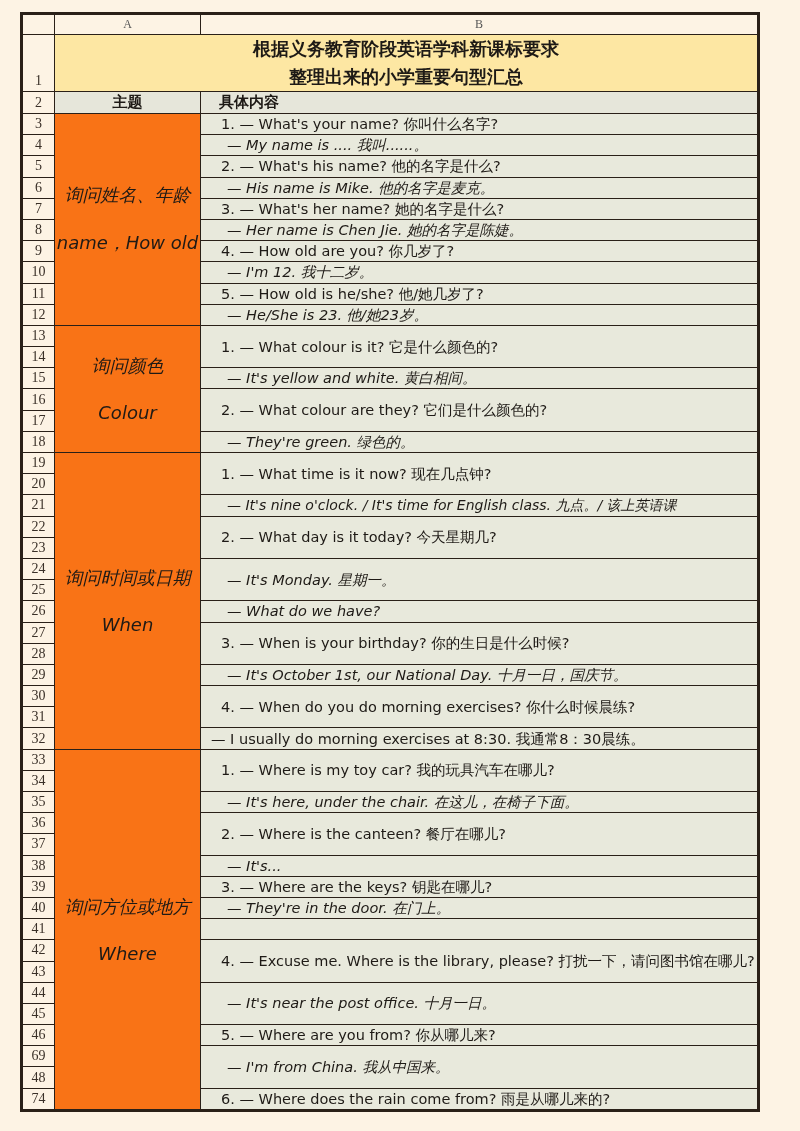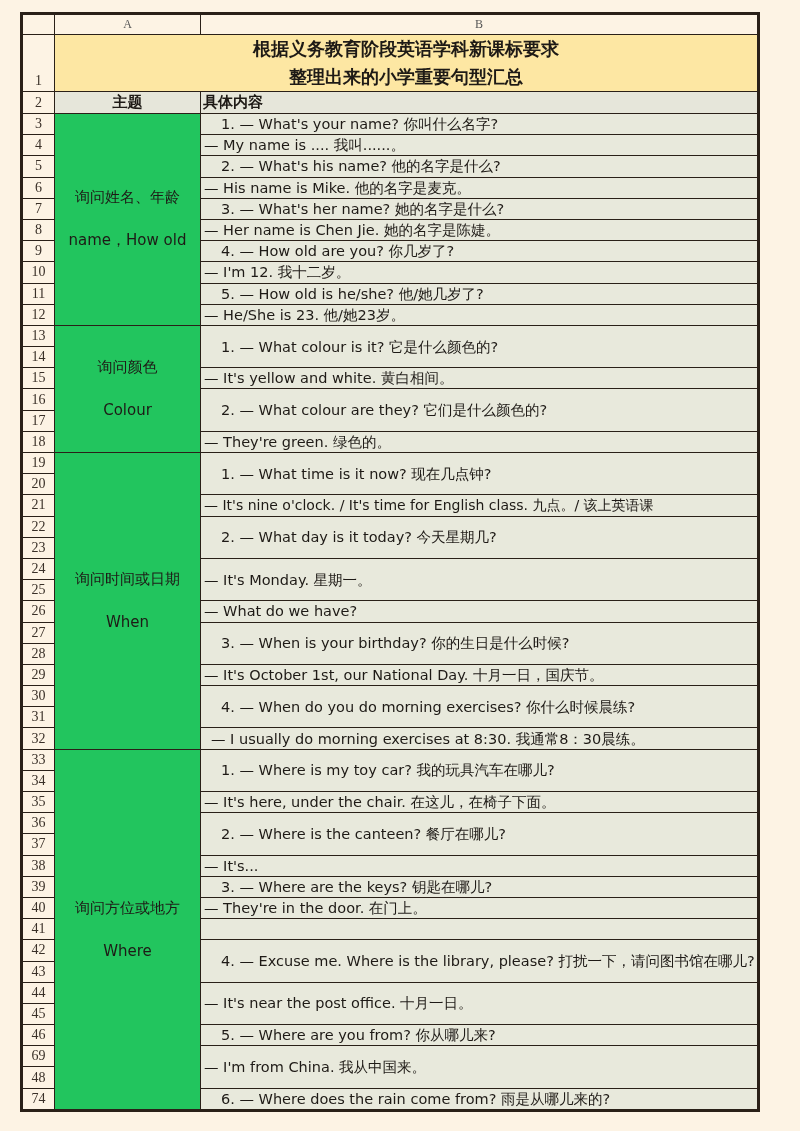--- a/index.html
+++ b/index.html
@@ -47,43 +47,44 @@
   td.title-cell {
     background: #fde7a3;
     text-align: center;
     font-weight: bold;
     font-size: 18px;
     line-height: 28px;
     color: #1e1a16;
   }
   tr.hdr td { height: 22px; }
   td.hdr-a { background: #e6e6da; text-align: center; font-weight: bold; font-size: 15px; color: #1e1a16; }
-  td.hdr-b { background: #e6e6da; text-align: left; font-weight: bold; font-size: 15px; padding-left: 2px; color: #1e1a16; }
+  td.hdr-b { background: #e6e6da; text-align: left; font-weight: bold; font-size: 15px; padding-left: 18px; color: #1e1a16; }
   tr.r td { height: 21.19px; }
   td.topic {
-    background: #22c55e;
+    background: #f97316;
     text-align: center;
     vertical-align: middle;
-    font-size: 15px;
+    font-size: 18px;
     color: #1e1a16;
     white-space: normal;
+    font-style: italic;
   }
   td.topic .zh { display: block; }
   td.topic .en { display: block; margin-top: 24px; }
   td.content {
     background: #e8e9dc;
     text-align: left;
     vertical-align: middle;
     font-size: 14.5px;
     color: #1e1a16;
     padding-left: 20px;
     white-space: normal;
     line-height: 20px;
   }
-  td.content.indent { padding-left: 3px; }
+  td.content.indent { padding-left: 26px; font-style: italic; }
 </style>
 </head>
 <body>
 
 <div id="sheet">
 <table>
   <colgroup>
         <col class="rn">
         <col class="ca">
         <col class="cb">

